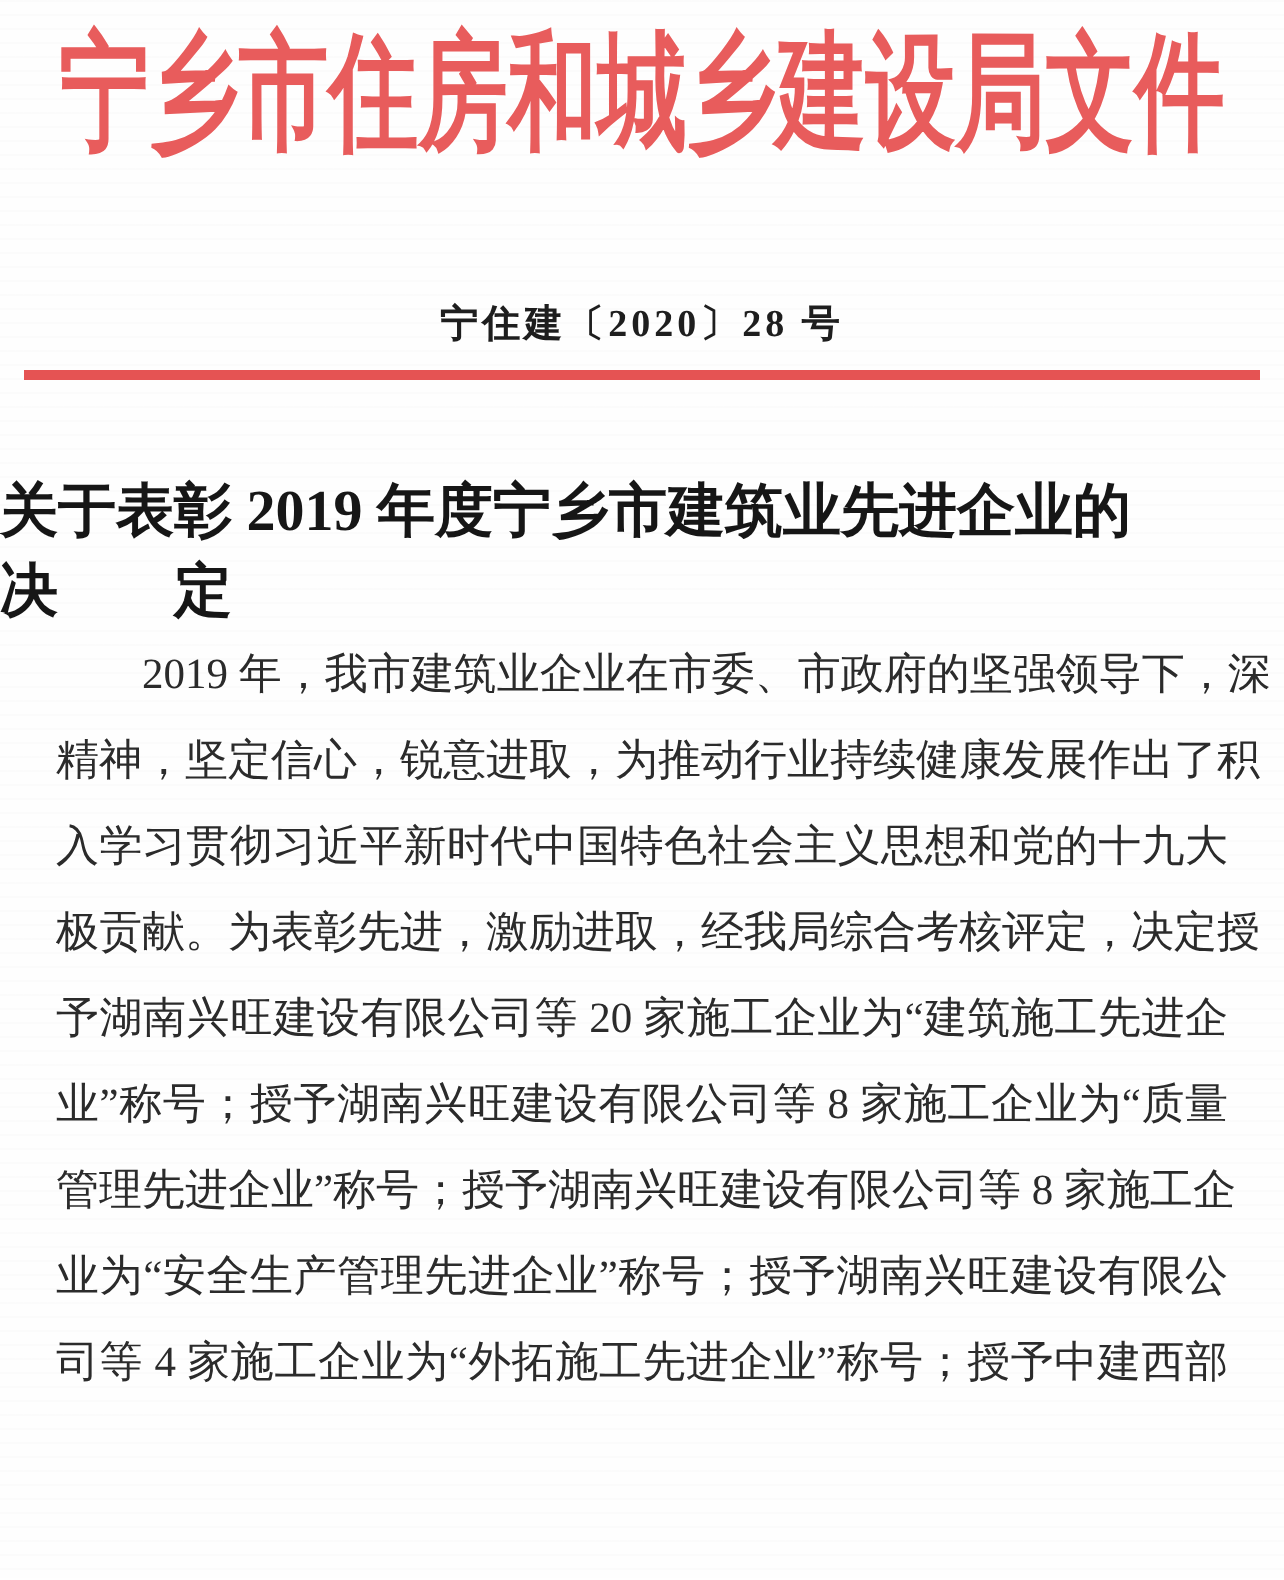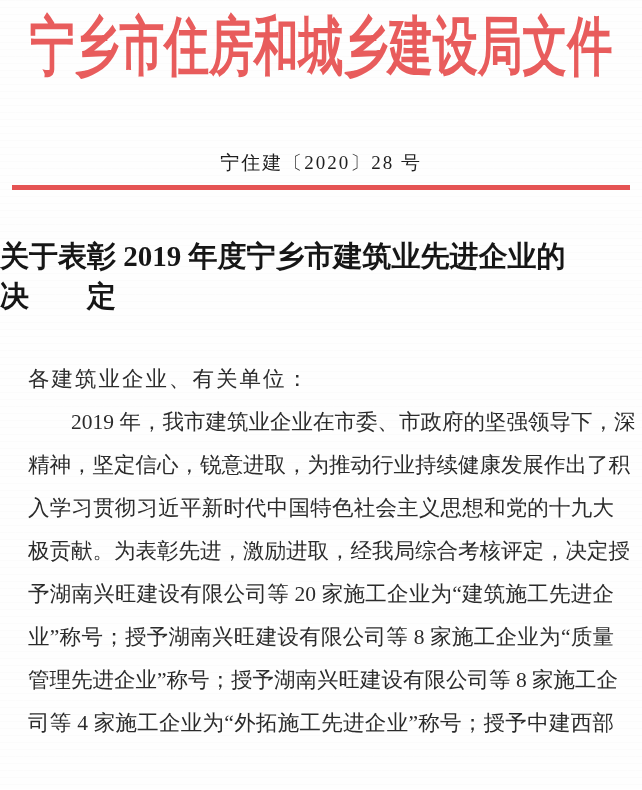--- a/index.html
+++ b/index.html
@@ -39,21 +39,21 @@
     letter-spacing: 0px;
     line-height: 82px;
   }
   .doc-number {
     margin-top: 62px;
     text-align: center;
     font-size: 19px;
     line-height: 26px;
     color: #1e1e1e;
     letter-spacing: 2px;
-    font-weight: 400;
+    font-weight: 700;
   }
   .red-divider {
     margin: 9px 12px 0 12px;
     height: 5px;
     background: var(--divider-red, #e55353);
   }
   .doc-title {
     margin-top: 46px;
     text-align: left;
     font-weight: bold;
@@ -91,25 +91,25 @@
   <div class="doc-number">宁住建〔2020〕28 号</div>
 
   <div class="red-divider"></div>
 
   <div class="doc-title">
     <div>关于表彰 2019 年度宁乡市建筑业先进企业的</div>
     <div>决　　定</div>
   </div>
 
   <div class="body-area">
-    <div class="salutation">各建筑业企业、有关单位：</div>
 
     <div class="body-line">　　2019 年，我市建筑业企业在市委、市政府的坚强领导下，深</div>
     <div class="body-line">精神，坚定信心，锐意进取，为推动行业持续健康发展作出了积</div>
     <div class="body-line">入学习贯彻习近平新时代中国特色社会主义思想和党的十九大</div>
     <div class="body-line">极贡献。为表彰先进，激励进取，经我局综合考核评定，决定授</div>
     <div class="body-line">予湖南兴旺建设有限公司等 20 家施工企业为“建筑施工先进企</div>
     <div class="body-line">业”称号；授予湖南兴旺建设有限公司等 8 家施工企业为“质量</div>
     <div class="body-line">管理先进企业”称号；授予湖南兴旺建设有限公司等 8 家施工企</div>
+    <div class="body-line">业为“安全生产管理先进企业”称号；授予湖南兴旺建设有限公</div>
     <div class="body-line">司等 4 家施工企业为“外拓施工先进企业”称号；授予中建西部</div>
   </div>
 
 </div>
 
 </body></html>

